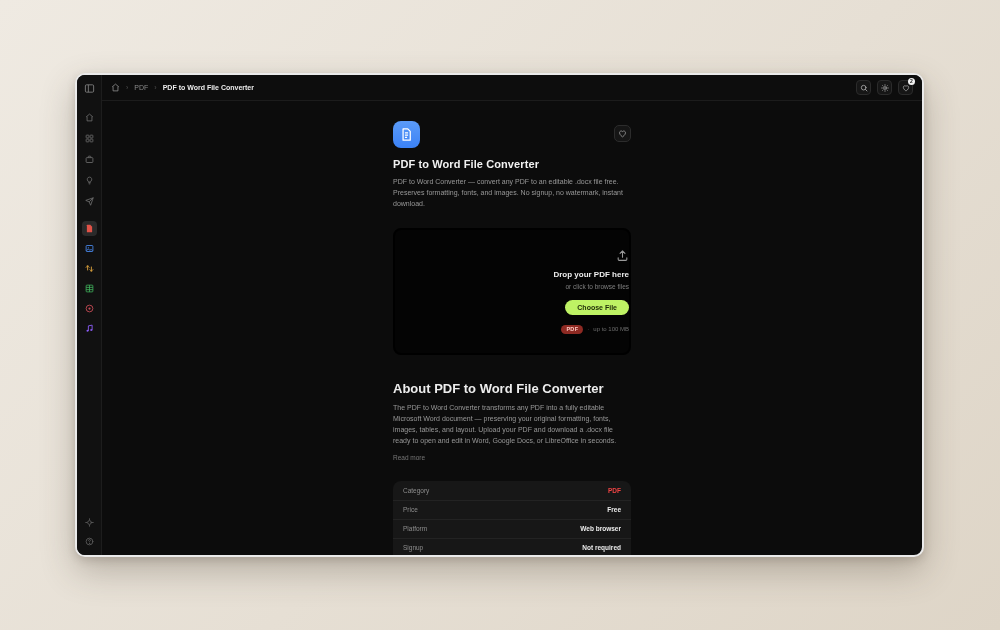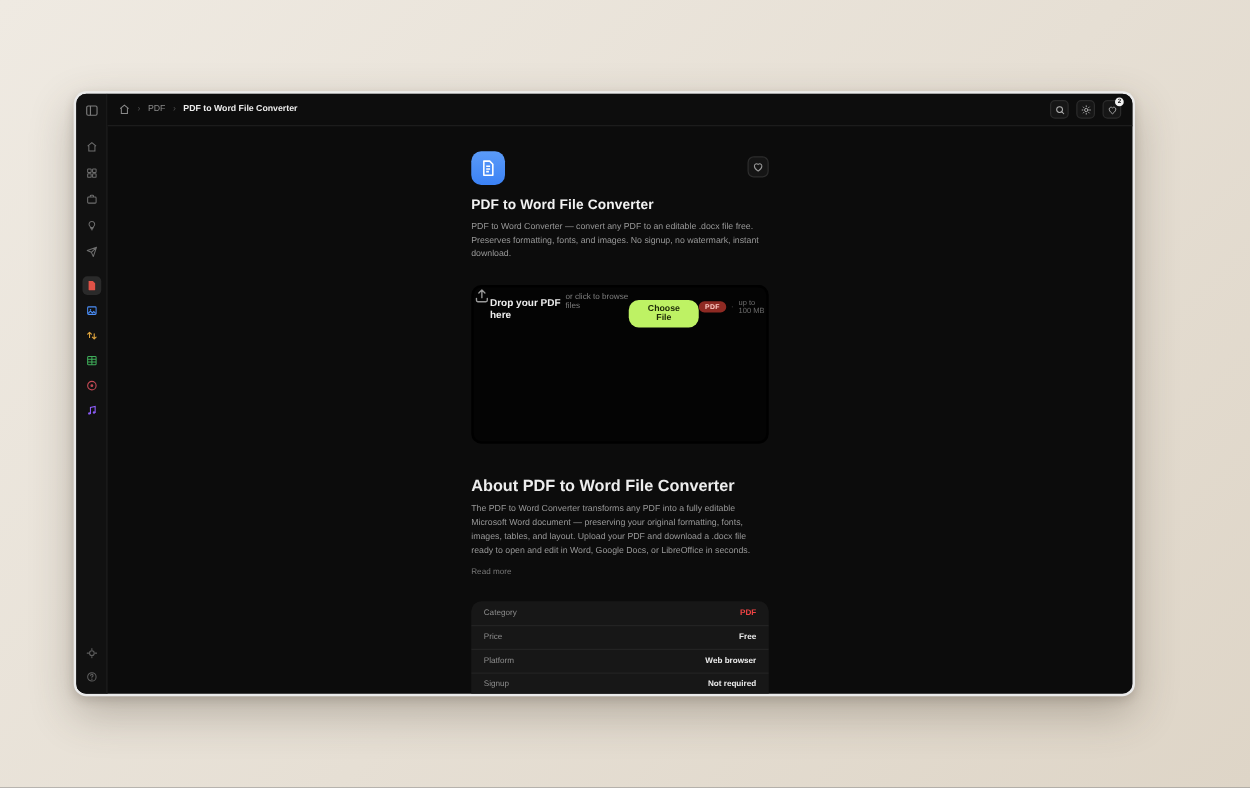--- a/index.html
+++ b/index.html
@@ -3,21 +3,21 @@
 <meta charset="utf-8">
 <style>
   * { margin:0; padding:0; box-sizing:border-box; }
   html,body { width:1000px; height:630px; overflow:hidden; }
   body {
     font-family:"Liberation Sans", sans-serif;
     background:linear-gradient(135deg,#efeae2 0%,#e6dfd4 55%,#ded5c7 100%);
     position:relative;
   }
   .window {
-    position:absolute; left:59px; top:73px; width:849px; height:484px;
+    position:absolute; left:75px; top:73px; width:849px; height:484px;
     background:#0c0c0c; border-radius:10px;
     border:2px solid rgba(255,255,255,0.92);
     box-shadow:0 14px 34px rgba(70,58,45,0.30), 0 3px 8px rgba(70,58,45,0.18);
     display:flex; overflow:hidden;
   }
   
   .sidebar {
     width:25px; background:#111111; border-right:1px solid #1d1d1d;
     display:flex; flex-direction:column; align-items:center; padding:6px 0 7px;
     flex:0 0 auto;
@@ -65,21 +65,21 @@
   }
   .fav-btn {
     width:17px; height:17px; border-radius:5px; background:#151515;
     border:1px solid #2c2c2c; color:#9a9a9a; margin-top:4px;
   }
   .page-title { margin-top:10px; font-size:11px; font-weight:700; color:#f2f2f2; letter-spacing:0.1px; }
   .page-desc { margin-top:6px; font-size:7px; line-height:1.6; color:#989898; }
   
   .dropzone {
     margin-top:18px; height:127px; background:#040404; border:2px solid #000000;
-    border-radius:8px; display:flex; flex-direction:row; align-items:flex-start;
+    border-radius:8px; display:flex; flex-direction:column; align-items:flex-end;
     justify-content:center; cursor:pointer;
   }
   .up-icon { color:#9a9a9a; }
   .dz-title { margin-top:8px; font-size:8px; font-weight:700; color:#ededed; }
   .dz-sub { margin-top:4px; font-size:6.5px; color:#7f7f7f; }
   .choose-btn {
     margin-top:10px; background:#bef264; color:#1d2a07; border:none;
     font-family:inherit; font-size:7px; font-weight:700; padding:4px 12px;
     border-radius:8px; cursor:pointer;
   }

